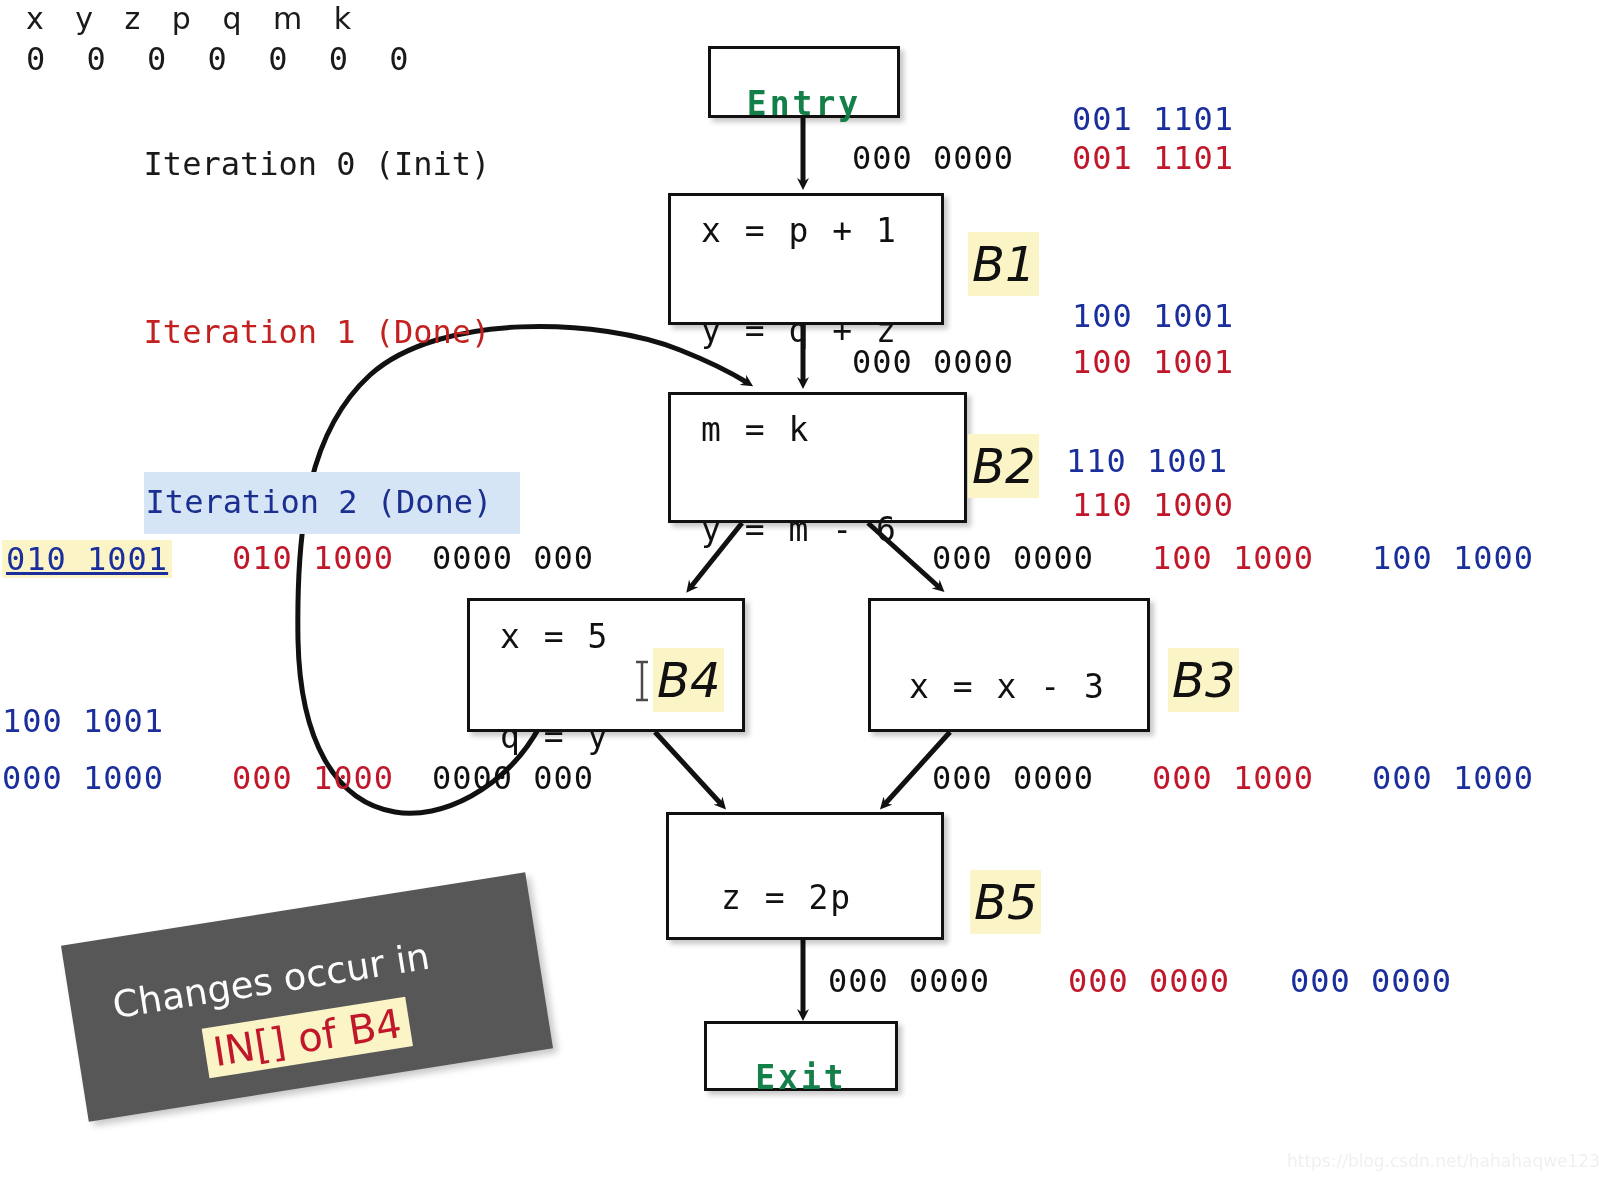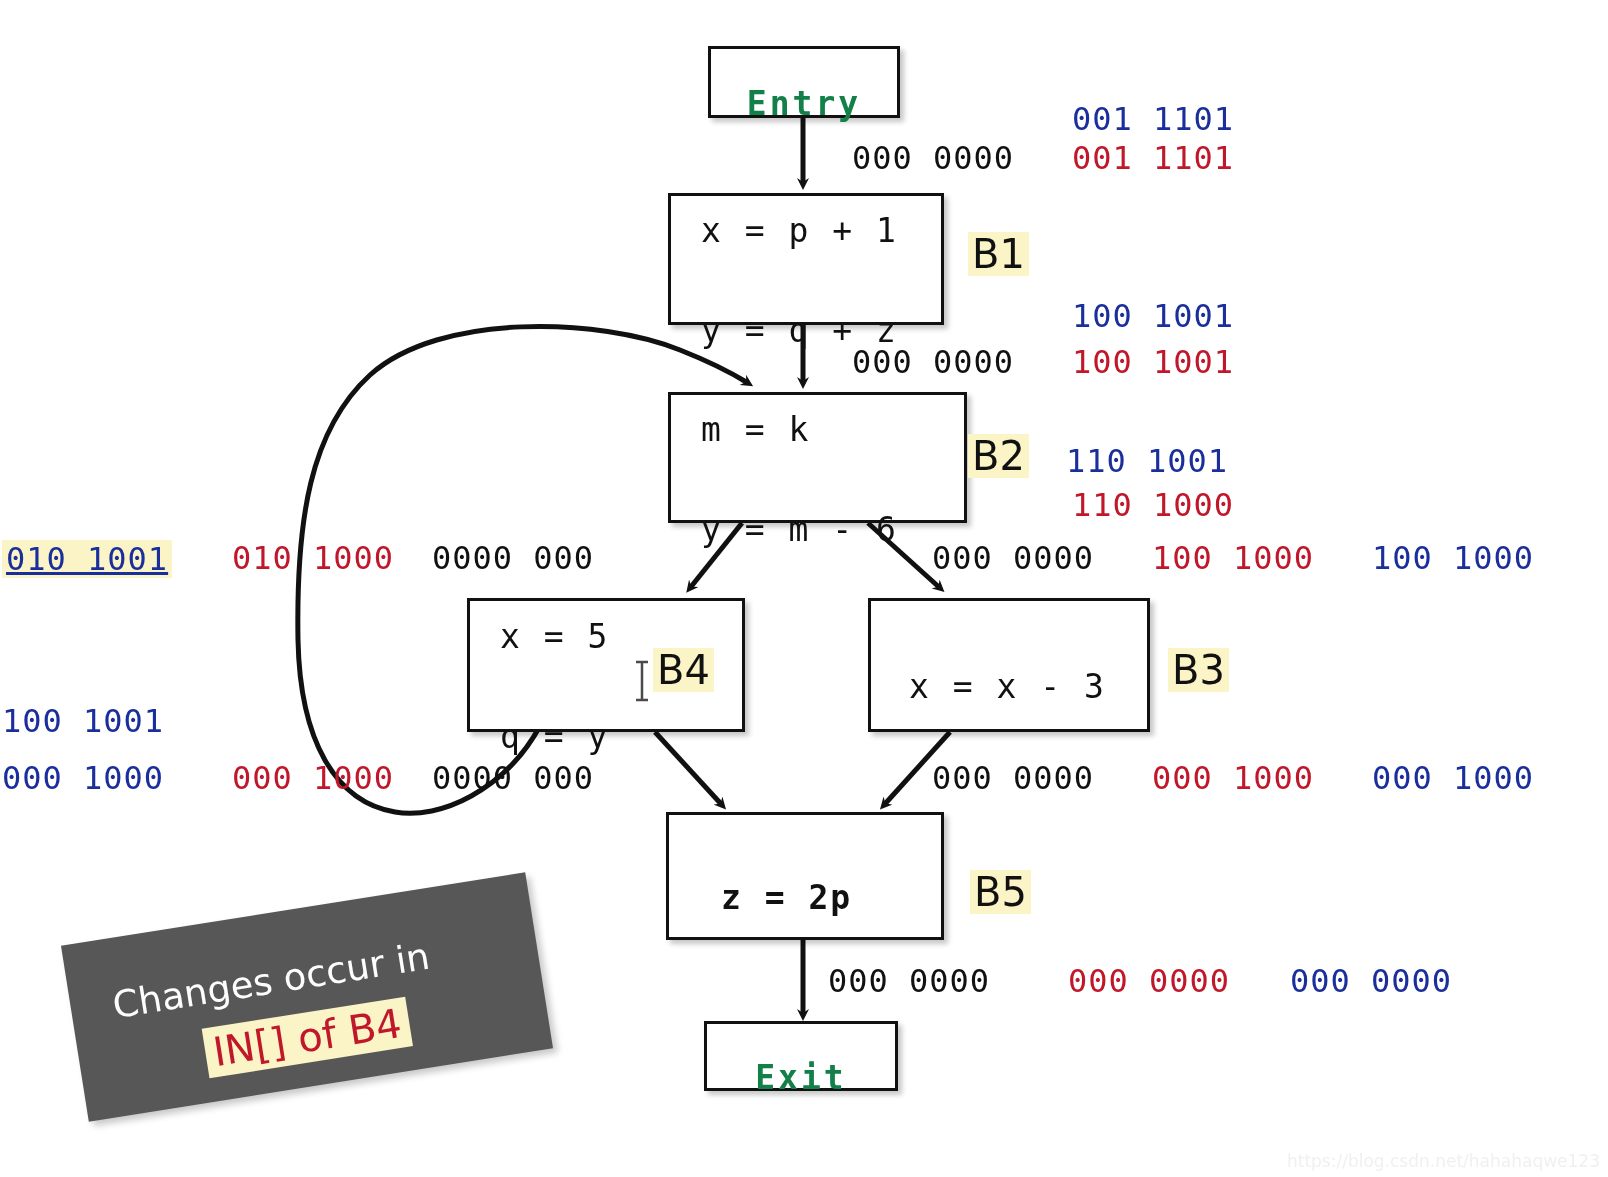--- a/index.html
+++ b/index.html
@@ -73,25 +73,26 @@
     font-weight: bold;
     text-align: center;
     padding-left: 0;
     letter-spacing: 3px;
   }
 
   
   .blocktag {
     position: absolute;
     font-family: "DejaVu Sans", sans-serif;
-    font-size: 40px;
+    font-size: 48px;
     color: #111111;
     background: #fbf4c6;
-    padding: 2px 4px;
+    padding: 8px 4px;
     line-height: 1.0;
+    font-style: italic;
   }
 
   
   .bits {
     position: absolute;
     font-family: "DejaVu Sans Mono", monospace;
     font-size: 32px;
     letter-spacing: 1px;
     white-space: pre;
     line-height: 1.0;
@@ -183,20 +184,33 @@
     <line x1="803" y1="940" x2="803" y2="1015" stroke="#111111" stroke-width="5" marker-end="url(#ah)"></line>
 
     <path d="M 540,726
              C 505,790 440,820 395,812
              C 335,802 300,740 298,640
              C 296,520 310,430 370,375
              C 440,312 600,318 680,350
              C 718,365 735,375 748,383" fill="none" stroke="#111111" stroke-width="5" marker-end="url(#ah)"></path>
   </svg>
 
+  <div class="legend">
+    <div class="varrow">x y z p q m k</div>
+    <div class="varvals">0 0 0 0 0 0 0</div>
+    <div class="iterline">
+      <span class="iter0">Iteration 0 (Init)</span>
+    </div>
+    <div class="iterline">
+      <span class="iter1">Iteration 1 (Done)</span>
+    </div>
+    <div class="iterline">
+      <span class="iter2">Iteration 2 (Done)</span>
+    </div>
+  </div>
 
   <div class="node terminal" style="left:708px; top:46px; width:192px; height:72px;">
     <div class="stmt">Entry</div>
   </div>
 
   <div class="node" style="left:668px; top:193px; width:276px; height:132px;">
     <div class="stmt">x = p + 1</div>
     <div class="stmt">y = q + z</div>
   </div>
   <div class="blocktag" style="left:968px; top:232px;">B1</div>
@@ -215,21 +229,21 @@
   <svg class="ibeam" viewBox="0 0 16 42">
     <path d="M2,2 L14,2 M8,2 L8,40 M2,40 L14,40" stroke="#4a4a4a" stroke-width="2.5" fill="none"></path>
   </svg>
 
   <div class="node" style="left:868px; top:598px; width:282px; height:134px;">
     <div class="stmt" style="padding-left:38px;">x = x - 3</div>
   </div>
   <div class="blocktag" style="left:1168px; top:648px;">B3</div>
 
   <div class="node" style="left:666px; top:812px; width:278px; height:128px;">
-    <div class="stmt" style="padding-left:52px;font-weight:bold;">z = 2p</div>
+    <div class="stmt" style="padding-left:52px;">z = 2p</div>
   </div>
   <div class="blocktag" style="left:970px; top:870px;">B5</div>
 
   <div class="node terminal" style="left:704px; top:1021px; width:194px; height:70px;">
     <div class="stmt">Exit</div>
   </div>
 
   <div class="bits c-blue" style="left:1072px; top:103px;">001 1101</div>
   <div class="bits c-black" style="left:852px; top:142px;">000 0000</div>
   <div class="bits c-red" style="left:1072px; top:142px;">001 1101</div>

